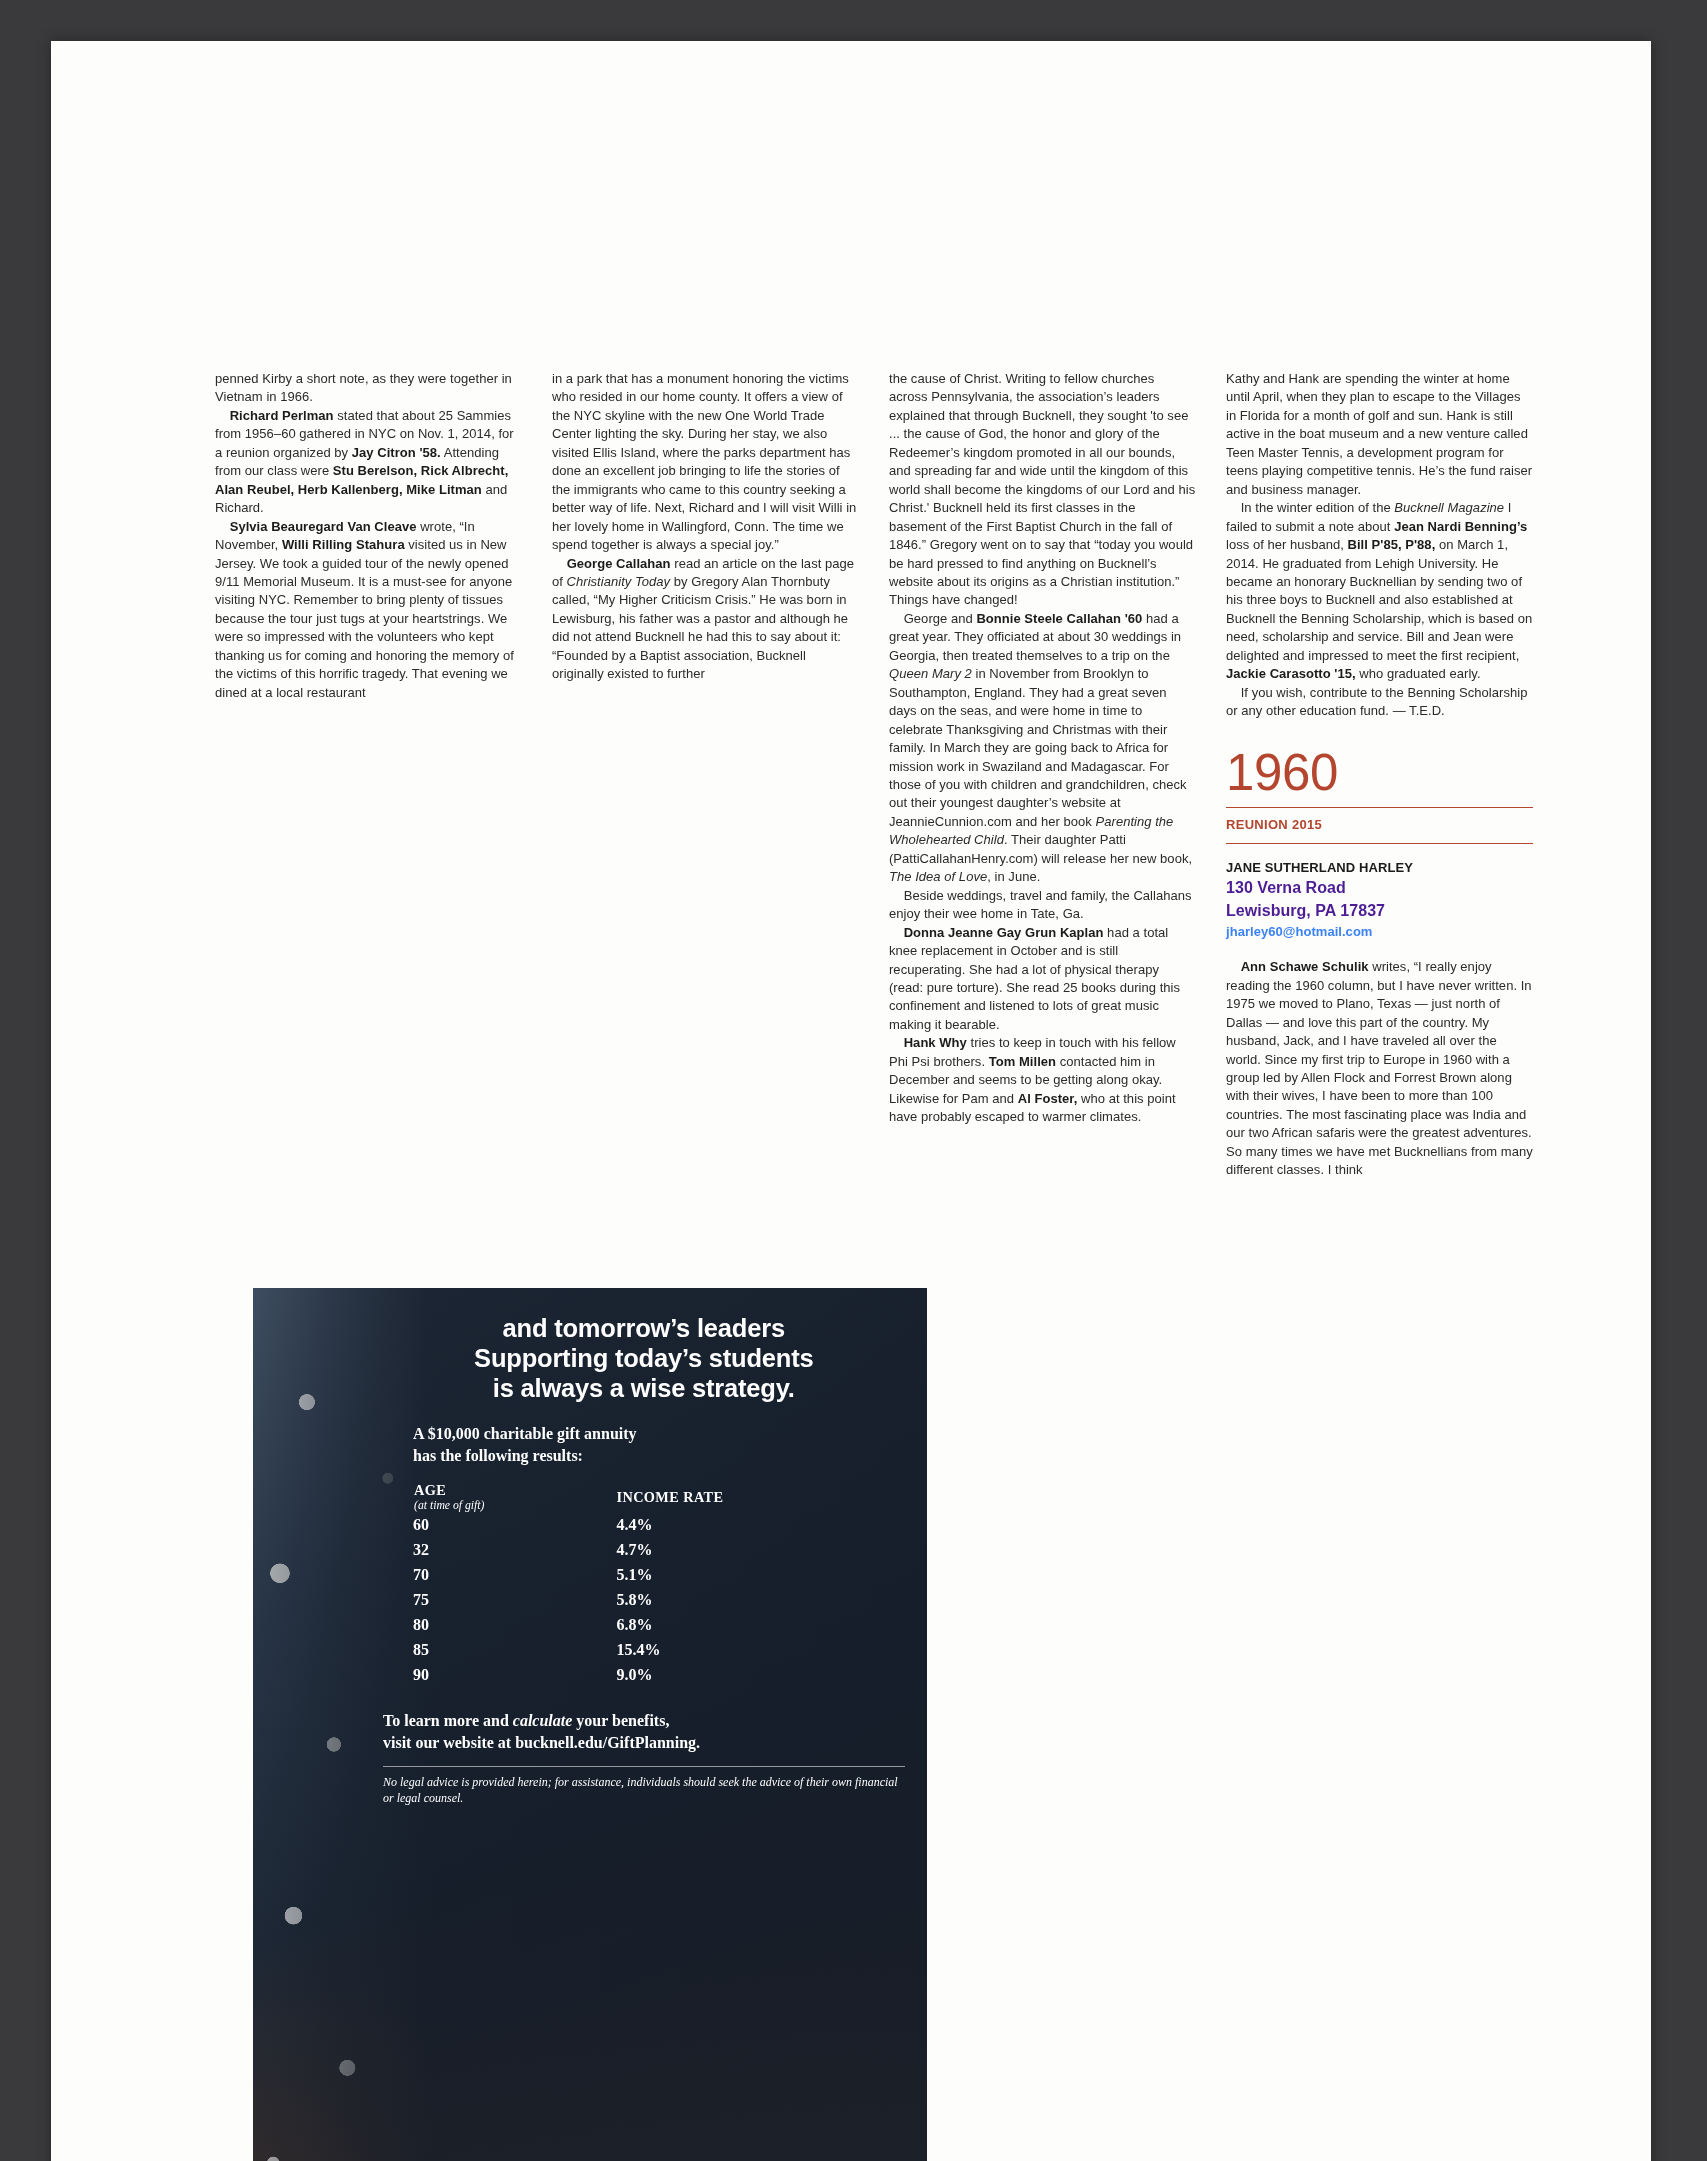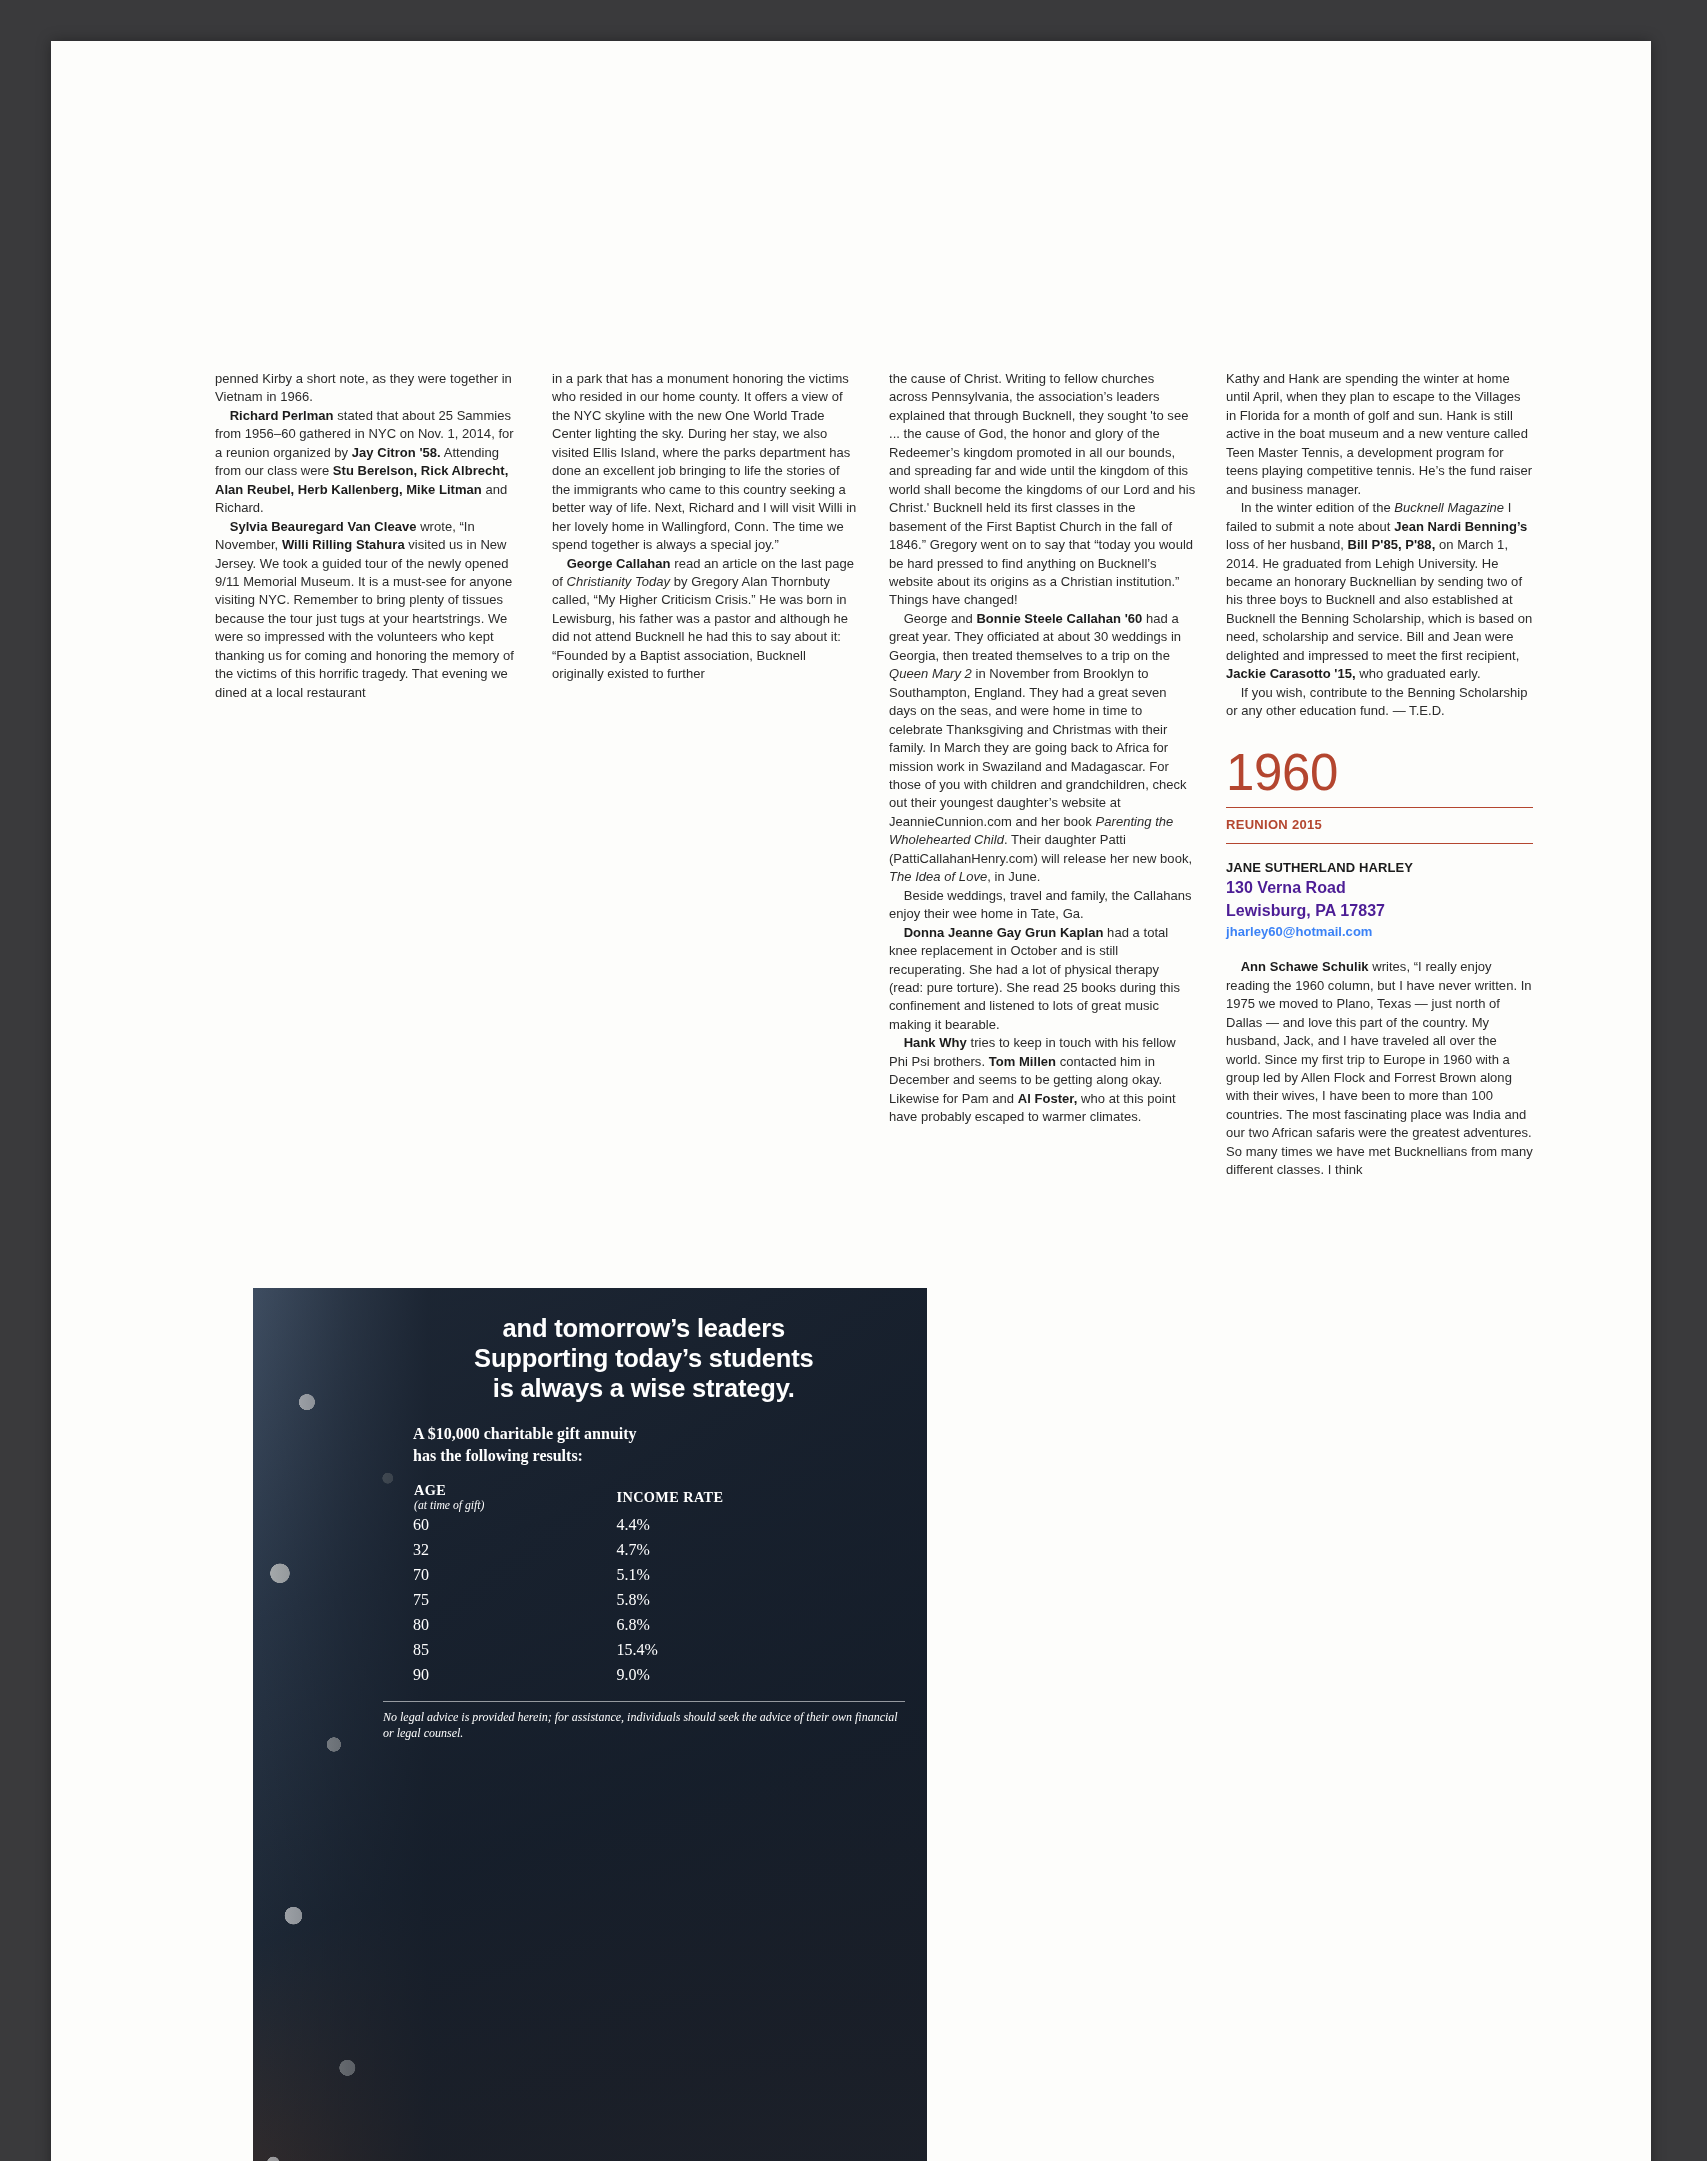--- a/index.html
+++ b/index.html
@@ -121,21 +121,21 @@
   }
   .ad-table th .note {
     display: block;
     font-style: italic;
     font-weight: normal;
     font-size: 11.7px;
     letter-spacing: 0;
   }
   .ad-table td {
     font-size: 16px;
-    font-weight: normal;
+    font-weight: bold;
     padding: 3.5px 0;
   }
   .ad-table td.rate { padding-left: 108px; }
   .ad-learn {
     font-family: "Liberation Serif", serif;
     font-size: 16px;
     font-weight: bold;
     line-height: 1.32;
     margin-top: 22.5px;
   }
@@ -274,19 +274,23 @@
               <td>85</td>
               <td class="rate">15.4%</td>
             </tr>
         <tr>
               <td>90</td>
               <td class="rate">9.0%</td>
             </tr>
       </tbody>
         </table>
 
+      <div class="ad-learn">
+        <div>To learn more and <i>calculate</i> your benefits,</div>
+        <div>visit our website at bucknell.edu/GiftPlanning.</div>
+      </div>
       <div class="ad-rule"></div>
       <div class="ad-legal">No legal advice is provided herein; for assistance, individuals should seek the advice of their own financial or legal counsel.</div>
     </div>
   </div>
 
 </div>
 
 
 </body></html>

